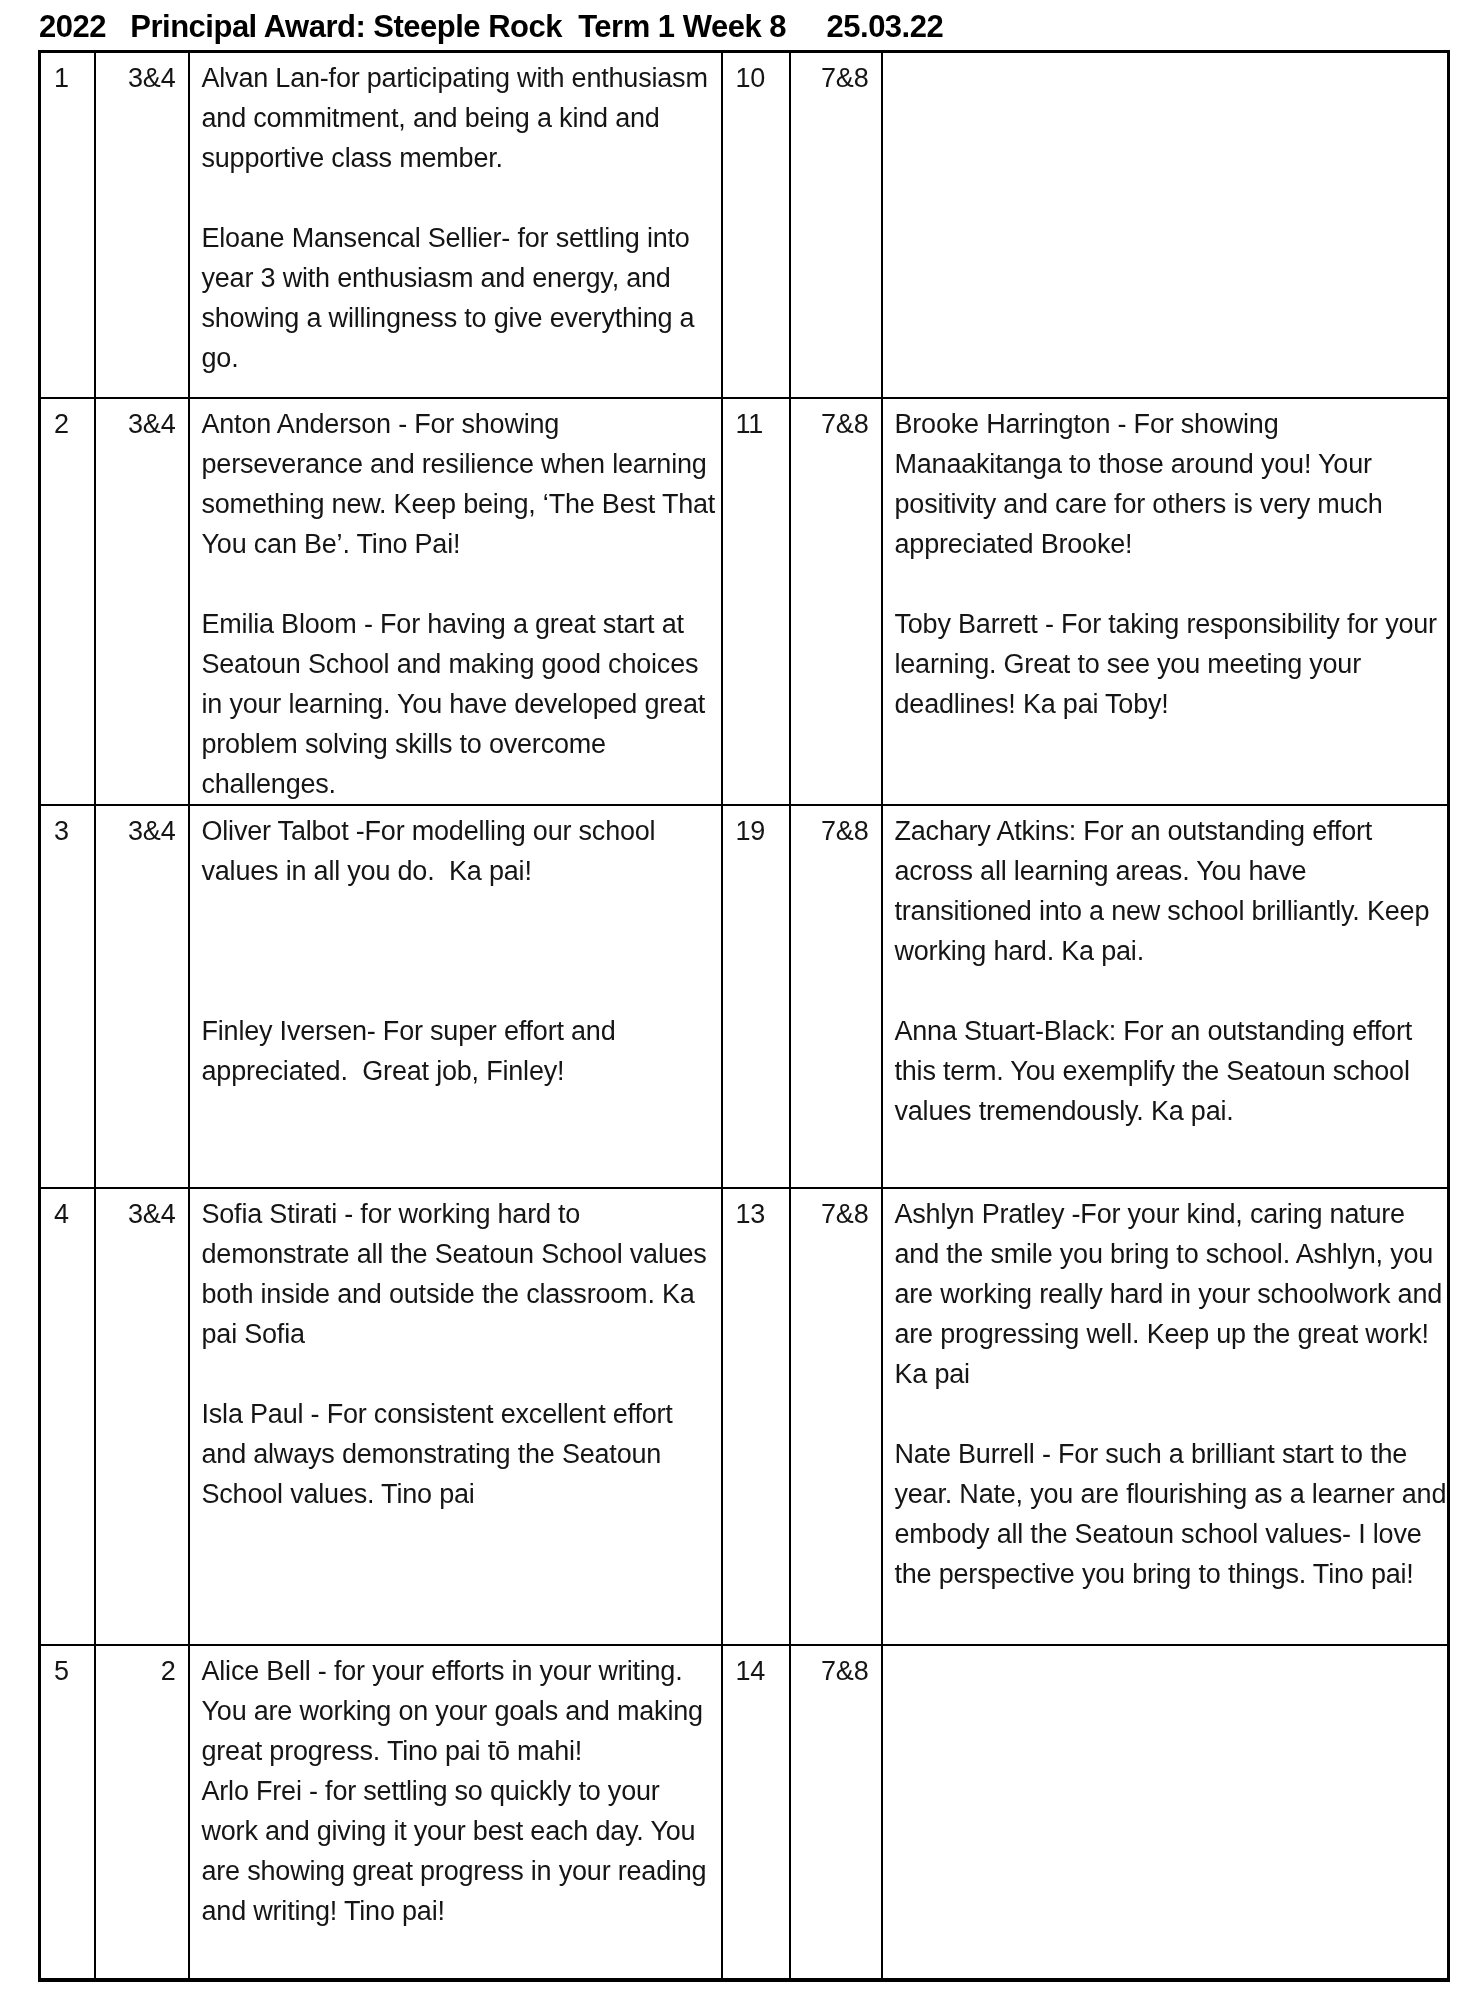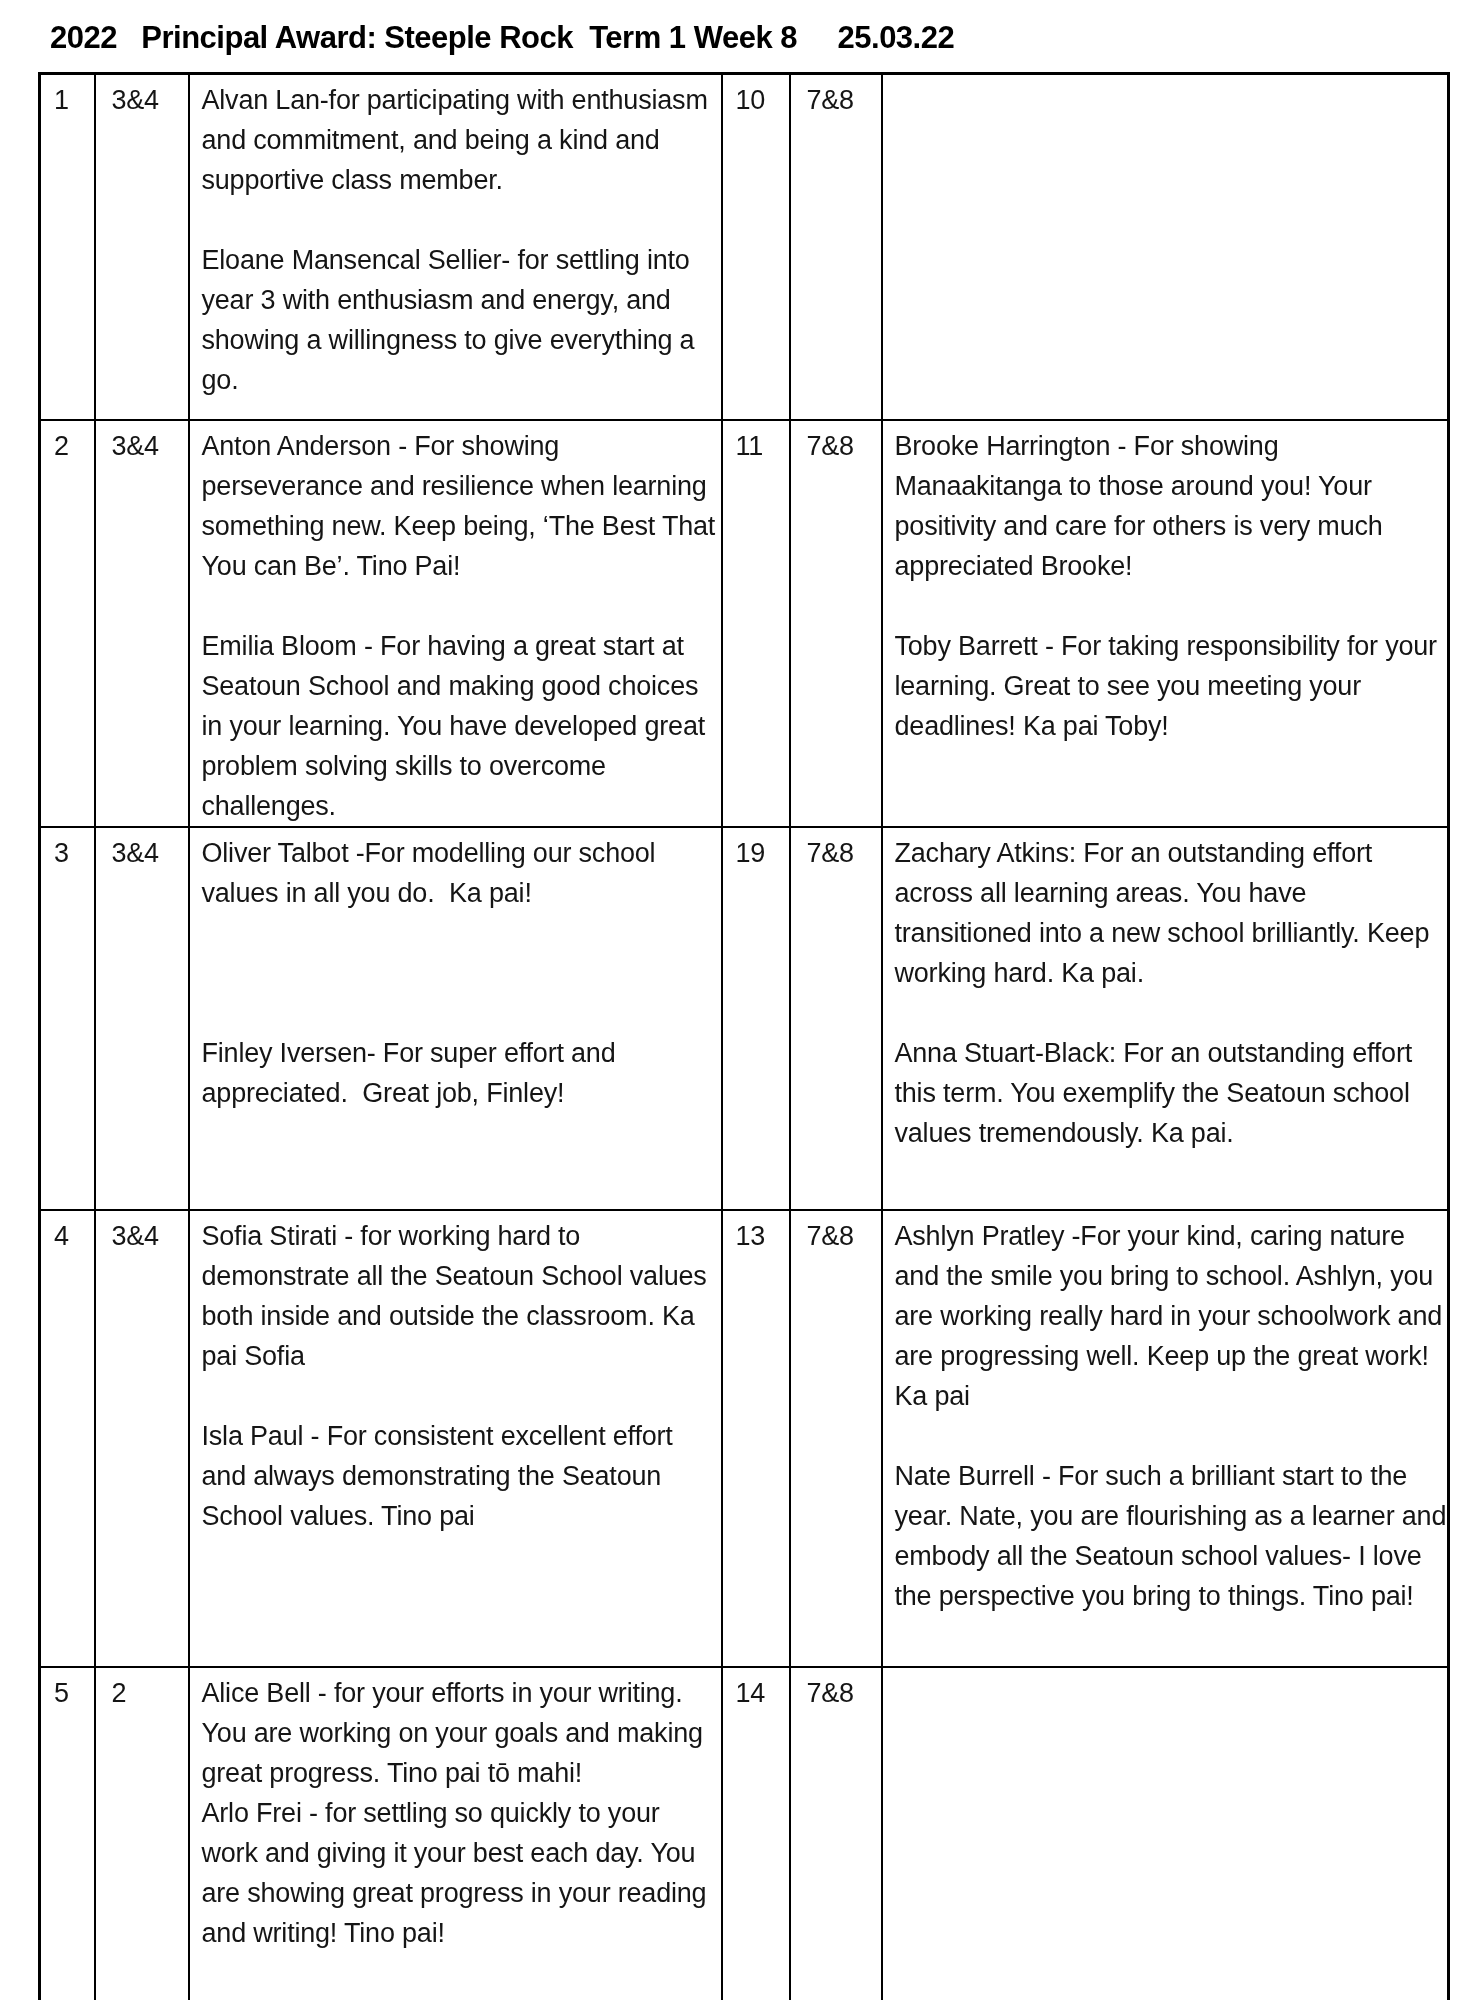--- a/index.html
+++ b/index.html
@@ -14,21 +14,21 @@
     font-family: "Liberation Sans", "DejaVu Sans", sans-serif;
     color: #101010;
   }
   .page {
     position: relative;
     width: 1461px;
     height: 2000px;
     background: #ffffff;
   }
   .doc-title {
-    margin: 12px;
+    margin: 1px;
     padding: 8px 0 4px 38px;
     font-size: 31px;
     font-weight: bold;
     letter-spacing: -0.5px;
     color: #000000;
     white-space: pre;
     line-height: 36px;
   }
   table.awards {
     margin-left: 38px;
@@ -44,20 +44,21 @@
     font-size: 27px;
     line-height: 40px;
     letter-spacing: -0.2px;
     color: #151515;
   }
   td.cell-num {
     padding: 5px 4px 0 13px;
   }
   td.cell-year {
     padding: 5px 12px 0 16px;
+    text-align: right;
   }
   td.cell-text {
     padding: 5px 0 0 12px;
     white-space: pre-wrap;
     overflow: hidden;
   }
 </style>
 </head>
 <body>
 

